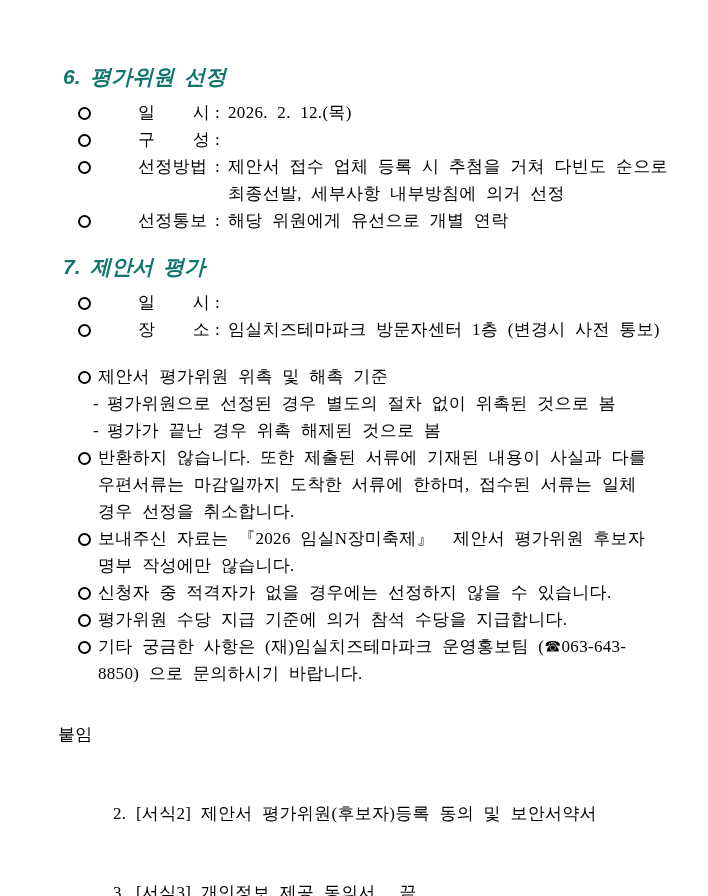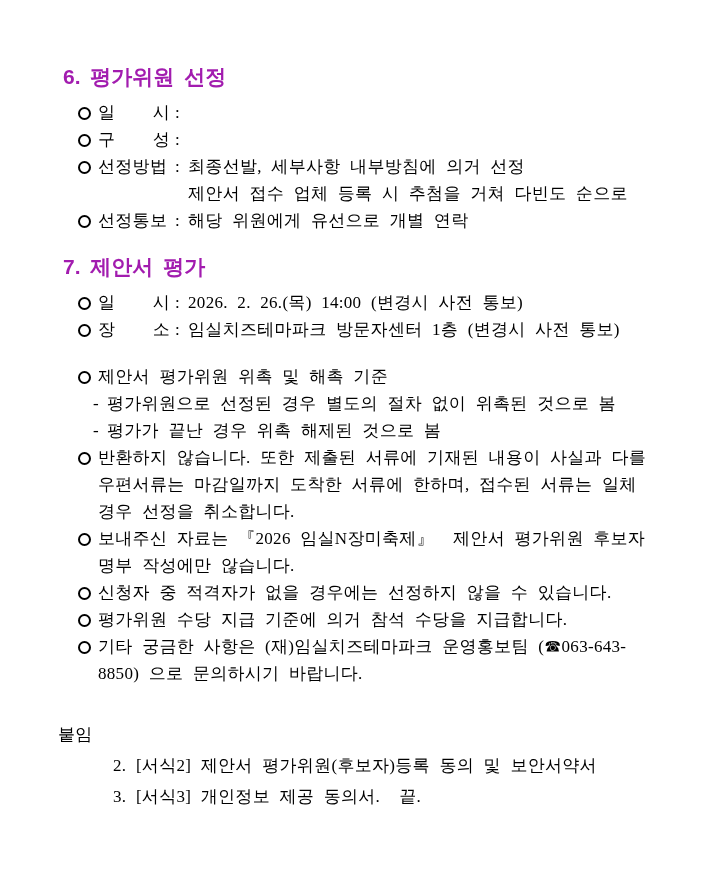--- a/index.html
+++ b/index.html
@@ -9,85 +9,88 @@
     font-family: "Liberation Serif", "DejaVu Serif", serif;
     overflow: hidden;
   }
   .page { padding-top: 64px; }
 
   .doc-section { margin-bottom: 20px; }
   .sec-title {
     margin: 0 0 9px 63px;
     font-family: "Liberation Sans", "DejaVu Sans", sans-serif;
     font-size: 21px; line-height: 26px; font-weight: 700;
-    word-spacing: 4px; color: #a21caf;
+    word-spacing: 4px; color: #0f766e; font-style: italic;
   }
 
   .row {
     display: flex; align-items: flex-start;
     padding-left: 78px; padding-right: 30px;
     font-size: 17px; line-height: 27px;
     word-spacing: 5px; letter-spacing: 0.3px;
   }
   .dash-row { padding-left: 93px; }
   .marker-box { flex: none; width: 20px; }
   .circle {
     display: block; width: 9px; height: 9px;
     border: 2.2px solid #000; border-radius: 50%;
     margin-top: 7.5px;
   }
   .dash-mark { flex: none; width: 14px; }
   .item-label {
     flex: none; width: 72px; margin-right: 5px;
-    text-align: justify; text-align-last: justify;
+    text-align: justify; text-align-last: justify; margin-left: 40px;
   }
   .colon { flex: none; margin-right: 8px; }
   .item-value { flex: 1; min-width: 0; }
   .line { white-space: pre; }
 
   .attachments {
     margin-top: 32px;
     font-size: 17px; line-height: 31px;
     word-spacing: 5px; letter-spacing: 0.3px;
   }
   .attach-first { display: flex; padding-left: 58px; }
   .attach-label { flex: none; width: 44px; }
-  .attach-row { padding-left: 113px; }
+  .attach-row { padding-left: 113px; margin-top: 48px; }
   .attach-text { white-space: pre; }
 </style>
 </head>
 <body>
 
 <div class="page">
   <div id="sections">
       <section class="doc-section">
         <h2 class="sec-title"><span class="sec-num">6.</span> <span class="sec-text">평가위원 선정</span></h2>
         <div class="row">
           <span class="marker-box">
             <span class="circle"></span>
           </span>
           <span class="item-label">일 시</span>
           <span class="colon">:</span>
+          <div class="item-value">
+            <div class="line">2026. 2. 12.(목)</div>
+          </div>
         </div>
         <div class="row">
           <span class="marker-box">
             <span class="circle"></span>
           </span>
           <span class="item-label">구 성</span>
           <span class="colon">:</span>
         </div>
         <div class="row">
           <span class="marker-box">
             <span class="circle"></span>
           </span>
           <span class="item-label">선정방법</span>
           <span class="colon">:</span>
           <div class="item-value">
+            <div class="line">제안서 접수 업체 등록 시 추첨을 거쳐 다빈도 순으로</div>
             <div class="line">최종선발, 세부사항 내부방침에 의거 선정</div>
-            <div class="line">제안서 접수 업체 등록 시 추첨을 거쳐 다빈도 순으로</div>
           </div>
         </div>
         <div class="row">
           <span class="marker-box">
             <span class="circle"></span>
           </span>
           <span class="item-label">선정통보</span>
           <span class="colon">:</span>
           <div class="item-value">
             <div class="line">해당 위원에게 유선으로 개별 연락</div>
@@ -95,23 +98,20 @@
         </div>
       </section>
       <section class="doc-section">
         <h2 class="sec-title"><span class="sec-num">7.</span> <span class="sec-text">제안서 평가</span></h2>
         <div class="row">
           <span class="marker-box">
             <span class="circle"></span>
           </span>
           <span class="item-label">일 시</span>
           <span class="colon">:</span>
-          <div class="item-value">
-            <div class="line">2026. 2. 26.(목) 14:00 (변경시 사전 통보)</div>
-          </div>
         </div>
         <div class="row">
           <span class="marker-box">
             <span class="circle"></span>
           </span>
           <span class="item-label">장 소</span>
           <span class="colon">:</span>
           <div class="item-value">
             <div class="line">임실치즈테마파크 방문자센터 1층 (변경시 사전 통보)</div>
           </div>

